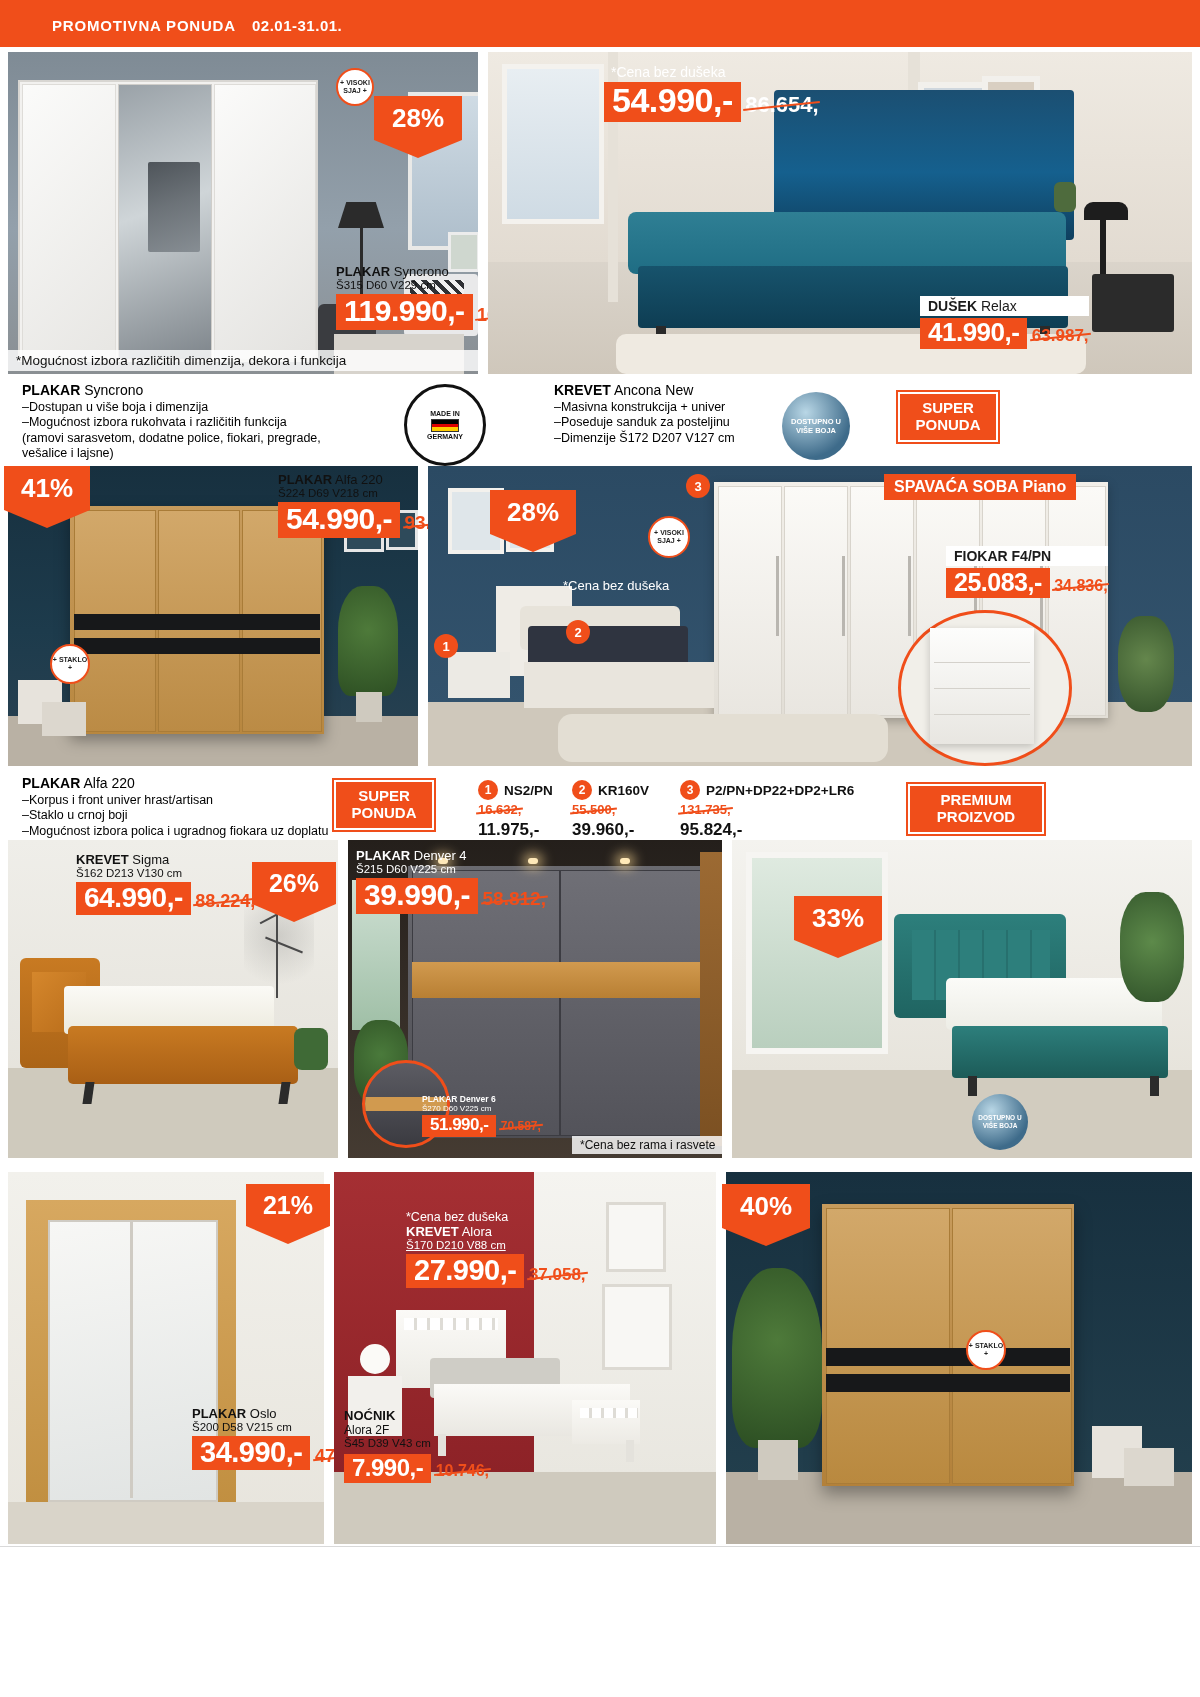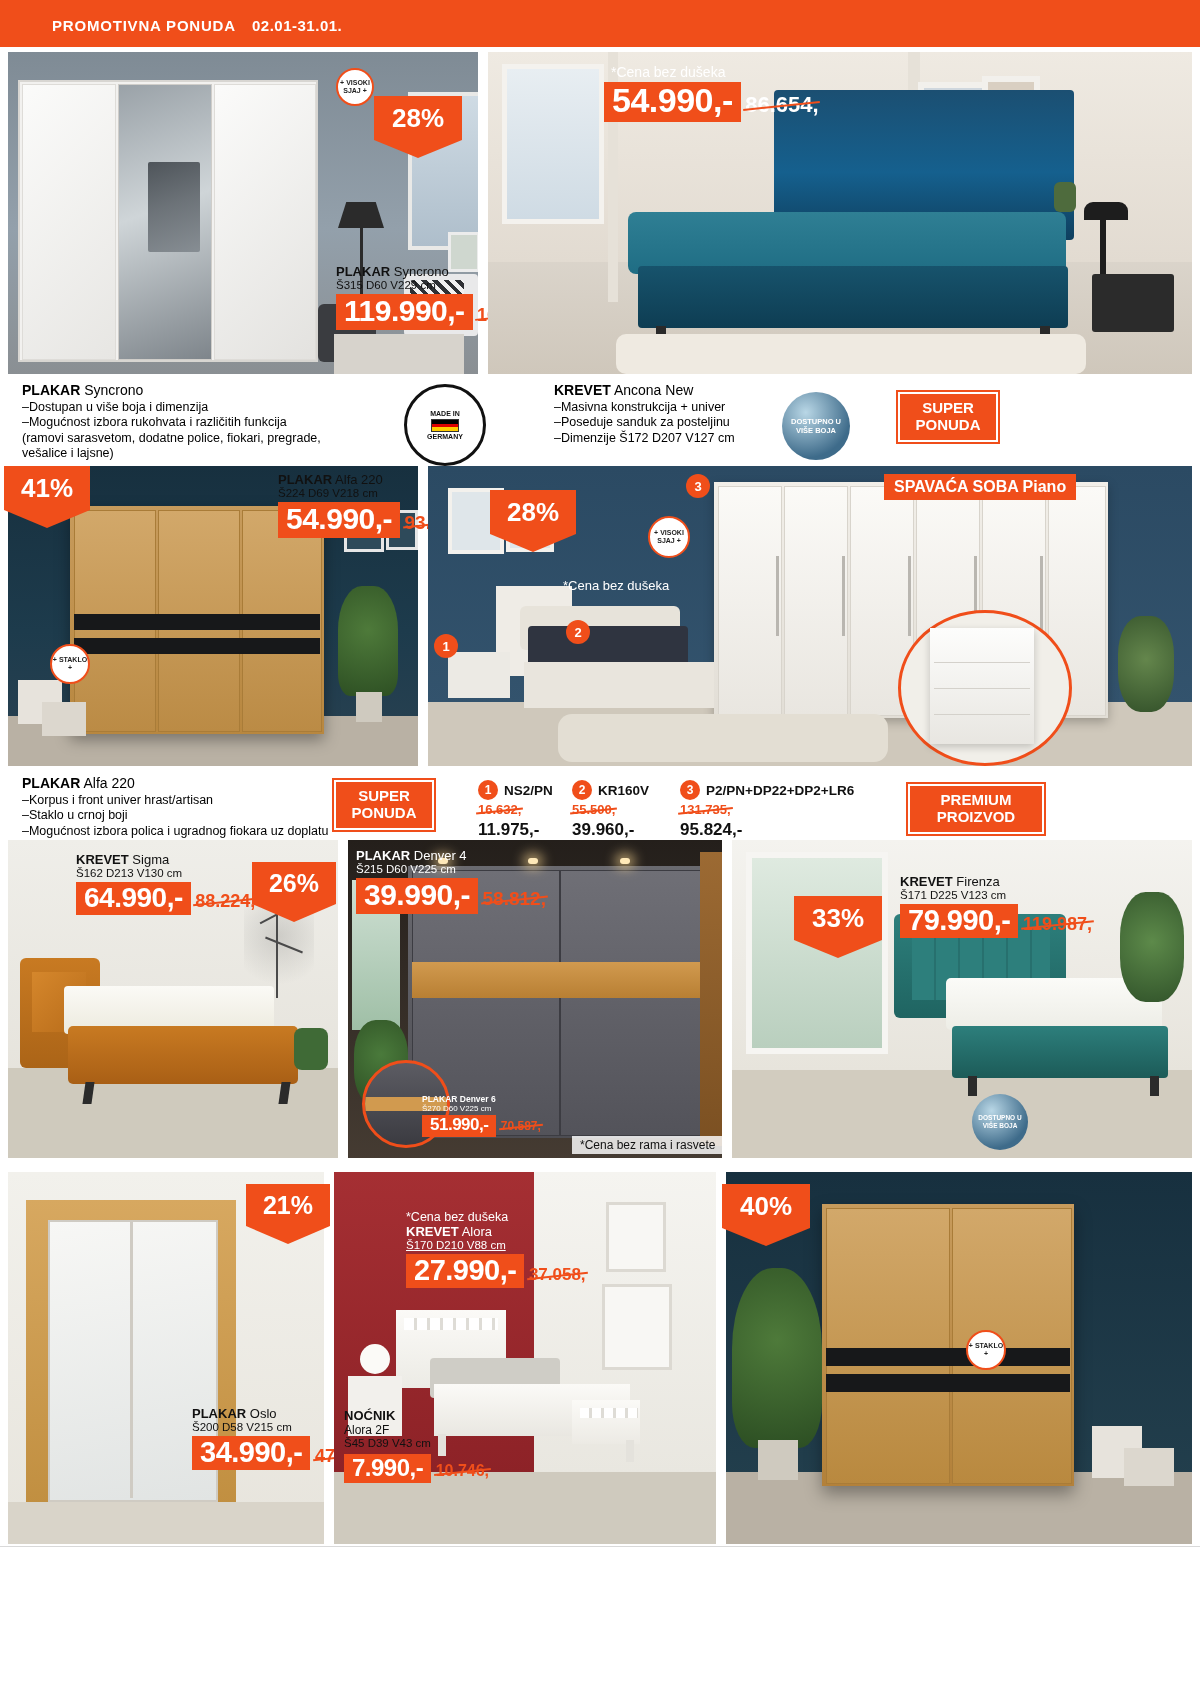--- a/index.html
+++ b/index.html
@@ -141,20 +141,21 @@
 
     <div style="position:absolute;left:400px;top:40px;width:66px;height:150px;background:linear-gradient(180deg,#cfdbe4,#aebecb);border:4px solid #e9e9e7;"></div>
 
     <div style="position:absolute;left:440px;top:180px;width:26px;height:34px;background:#cfd7cf;border:3px solid #ececec;"></div>
 
     <div style="position:absolute;left:396px;top:222px;width:74px;height:62px;background:#e9e9ea;border-radius:4px;"></div>
     <div style="position:absolute;left:402px;top:228px;width:54px;height:46px;background:repeating-linear-gradient(45deg,#2e3034 0 4px,#f1f1f1 4px 8px);border-radius:3px;"></div>
     <div style="position:absolute;left:310px;top:252px;width:58px;height:58px;background:#3a3c40;border-radius:6px;"></div>
     <div style="position:absolute;left:326px;top:282px;width:130px;height:40px;background:#d7d3cc;"></div>
   </div>
+  <div class="whitebar" style="left:8px;top:350px;width:454px;font-size:13.5px;">*Mogućnost izbora različitih dimenzija, dekora i funkcija</div>
 
   <div class="badge-circle" style="left:336px;top:68px;width:34px;height:34px;">+ VISOKI SJAJ +</div>
 
   <div class="flagwrap" style="left:374px;top:96px;width:88px;">
     <div class="body" style="height:44px;font-size:26px;">28%</div>
     <div class="tipfull"></div>
   </div>
 
   <div class="pricebox" style="left:336px;top:264px;">
     <div style="font-size:13px;color:#111;"><b>PLAKAR</b>
@@ -190,20 +191,28 @@
     <div style="position:absolute;left:612px;top:160px;width:6px;height:62px;background:#1d1d1d;"></div>
     <div style="position:absolute;left:596px;top:150px;width:44px;height:18px;background:#1d1d1d;border-radius:9px 9px 0 0;"></div>
 
     <div style="position:absolute;left:566px;top:130px;width:22px;height:30px;background:#4e6b3d;border-radius:6px;"></div>
   </div>
 
   <div class="tagwhite" style="left:604px;top:62px;background:transparent;color:#fff;font-size:14px;">*Cena bez dušeka</div>
   <div class="pricebox" style="left:604px;top:82px;">
     <div class="price" style="font-size:34px;">54.990,-</div>
     <div class="old" style="font-size:22px;color:#fff;margin-top:2px;">86.654,</div>
+  </div>
+  <div class="pricebox" style="left:920px;top:296px;">
+    <div style="background:#fff;padding:2px 8px;font-size:14px;">
+      <b>DUŠEK</b>
+      <span>Relax</span>
+    </div>
+    <div class="price" style="font-size:26px;margin-top:2px;">41.990,-</div>
+    <div class="old" style="font-size:17px;margin-top:1px;">63.987,</div>
   </div>
 
   <div class="label" style="left:22px;top:382px;width:350px;">
     <div style="font-size:14px;"><b>PLAKAR</b>
       <span>Syncrono</span></div>
     <div>–Dostupan u više boja i dimenzija</div>
     <div>–Mogućnost izbora rukohvata i različitih funkcija</div>
     <div> (ramovi sarasvetom, dodatne police, fiokari, pregrade,</div>
     <div> vešalice i lajsne)</div>
   </div>
@@ -318,20 +327,25 @@
   </div>
 
   <div class="flagwrap" style="left:490px;top:490px;width:86px;">
     <div class="body" style="height:44px;font-size:26px;">28%</div>
     <div class="tipfull"></div>
   </div>
   <div class="badge-circle" style="left:648px;top:516px;width:38px;height:38px;">+ VISOKI SJAJ +</div>
   <div class="orangetag" style="left:884px;top:474px;font-size:16px;">SPAVAĆA SOBA Piano</div>
   <div class="tagwhite" style="left:556px;top:576px;background:transparent;color:#fff;font-size:13px;">*Cena bez dušeka</div>
 
+  <div class="pricebox" style="left:946px;top:546px;">
+    <div style="background:#fff;padding:2px 8px;font-size:14px;font-weight:bold;">FIOKAR F4/PN</div>
+    <div class="price" style="font-size:25px;margin-top:2px;">25.083,-</div>
+    <div class="old" style="font-size:16px;margin-top:1px;">34.836,</div>
+  </div>
 
   <div class="badge-dot" style="left:434px;top:634px;width:24px;height:24px;">1</div>
   <div class="badge-dot" style="left:566px;top:620px;width:24px;height:24px;">2</div>
   <div class="badge-dot" style="left:686px;top:474px;width:24px;height:24px;">3</div>
 
   <div class="numitem" style="left:478px;top:780px;">
     <div style="display:flex;align-items:center;gap:6px;">
       <span class="badge-dot" style="position:relative;left:0;top:0;width:20px;height:20px;font-size:12px;">1</span>
       <span class="nm">NS2/PN</span>
     </div>
@@ -445,27 +459,20 @@
     <div style="position:absolute;left:418px;top:236px;width:9px;height:20px;background:#2b2b2b;"></div>
 
     <div style="position:absolute;left:388px;top:52px;width:64px;height:110px;background:radial-gradient(circle at 50% 45%,#5d8a4a,#31532a);border-radius:40%;"></div>
   </div>
 
   <div class="flagwrap" style="left:794px;top:896px;width:88px;">
     <div class="body" style="height:44px;font-size:26px;">33%</div>
     <div class="tipfull"></div>
   </div>
 
-  <div class="pricebox" style="left:900px;top:874px;">
-    <div style="font-size:13px;color:#111;"><b>KREVET</b>
-      <span>Firenza</span></div>
-    <div style="font-size:11.5px;color:#111;">Š171 D225 V123 cm</div>
-    <div class="price" style="font-size:29px;margin-top:3px;">79.990,-</div>
-    <div class="old" style="font-size:18px;margin-top:2px;">119.987,</div>
-  </div>
 
   <div class="badge-dostupno" style="left:972px;top:1094px;width:56px;height:56px;font-size:6.5px;">DOSTUPNO U VIŠE BOJA</div>
 
   <div class="tile" style="left:8px;top:1172px;width:316px;height:372px;background:linear-gradient(180deg,#f2f1ec,#e7e4dc);">
     <div style="position:absolute;left:18px;top:28px;width:210px;height:318px;background:linear-gradient(180deg,#d7a860,#c08e3f);"></div>
     <div style="position:absolute;left:40px;top:48px;width:166px;height:278px;background:linear-gradient(170deg,#f7f7f5,#e1e4e3);border:2px solid #cfcbc3;"></div>
     <div style="position:absolute;left:122px;top:48px;width:3px;height:278px;background:#cfcbc3;"></div>
     <div style="position:absolute;left:0;top:330px;width:316px;height:42px;background:#d9d4c9;"></div>
   </div>
   <div class="flagwrap" style="left:246px;top:1184px;width:84px;">

